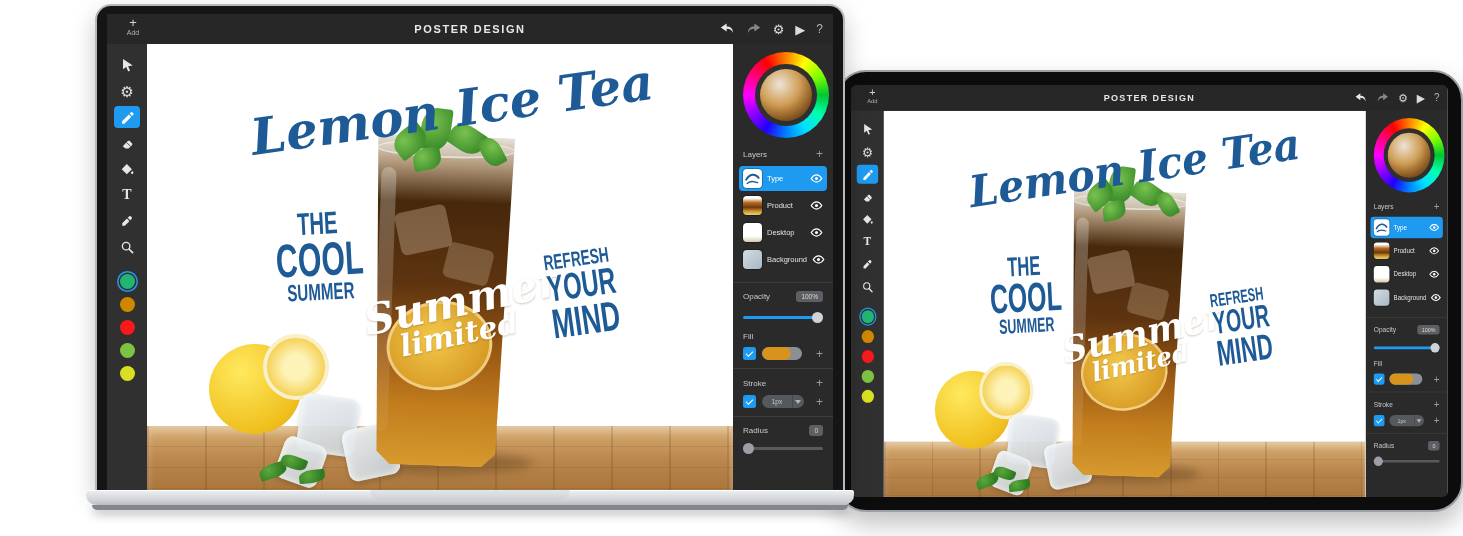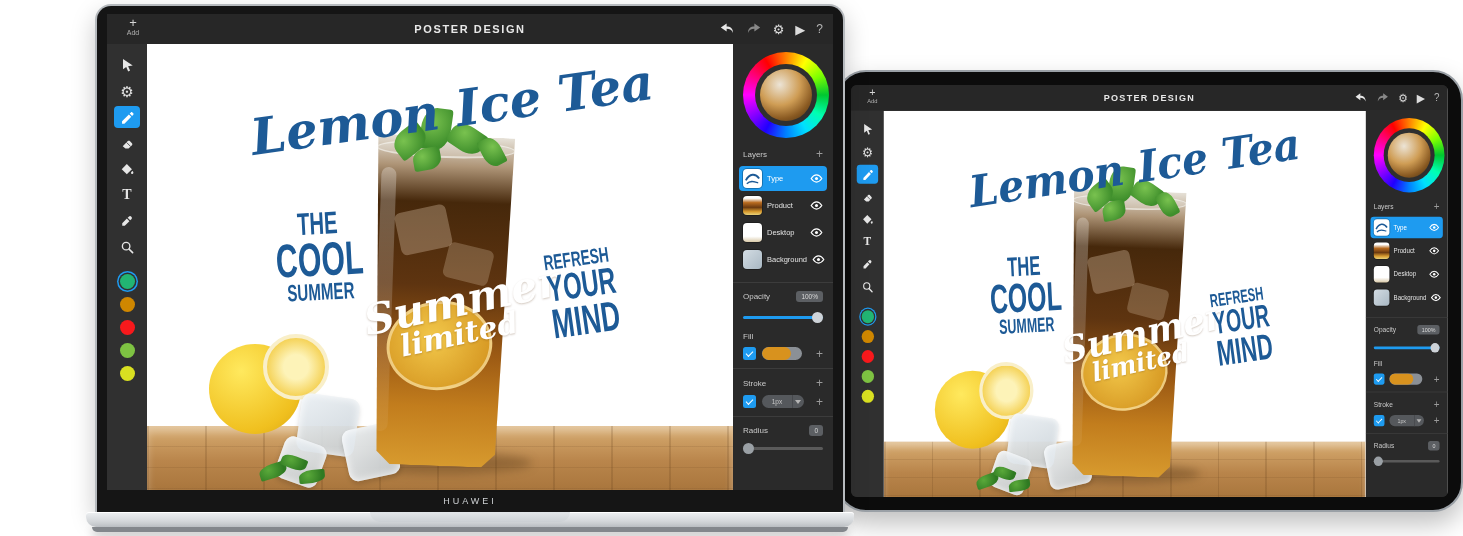--- a/index.html
+++ b/index.html
@@ -636,23 +636,20 @@
           <span class="badge">0</span>
         </div>
         <div class="slider radius">
           <div class="track"></div>
           <div class="thumbdot"></div>
         </div>
       </div>
     </div>
   </div>
 </div>
-      <div class="laptop-chin">
-        <span>HUAWEI</span>
-      </div>
     </div>
     <div class="laptop-base">
       <div class="laptop-notch"></div>
     </div>
     <div class="laptop-foot"></div>
   </div>
 
 </div>
 
 </body></html>

